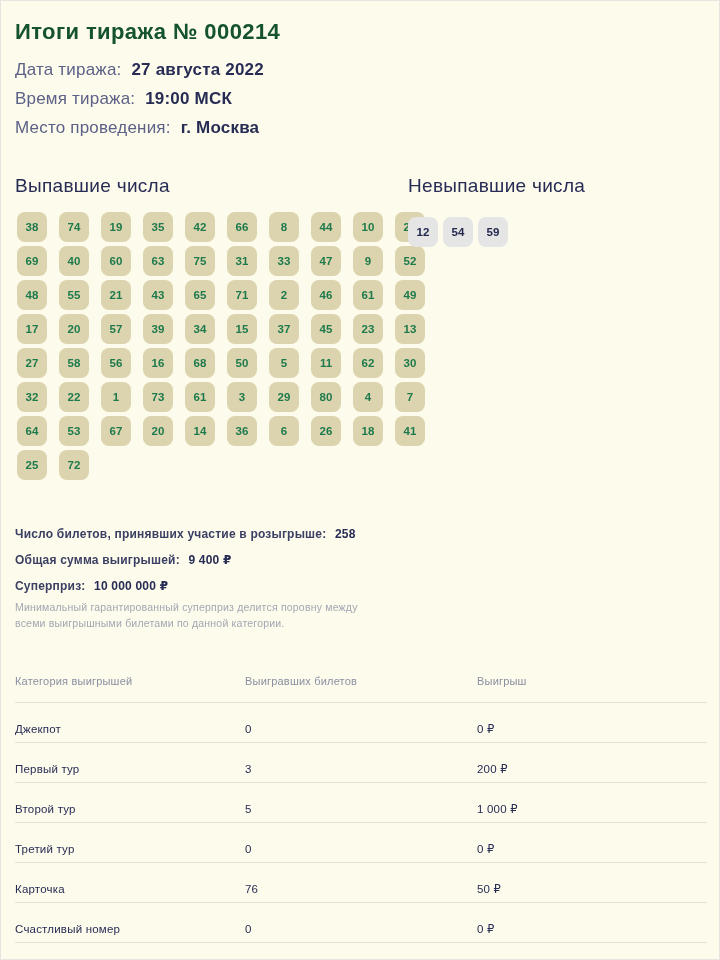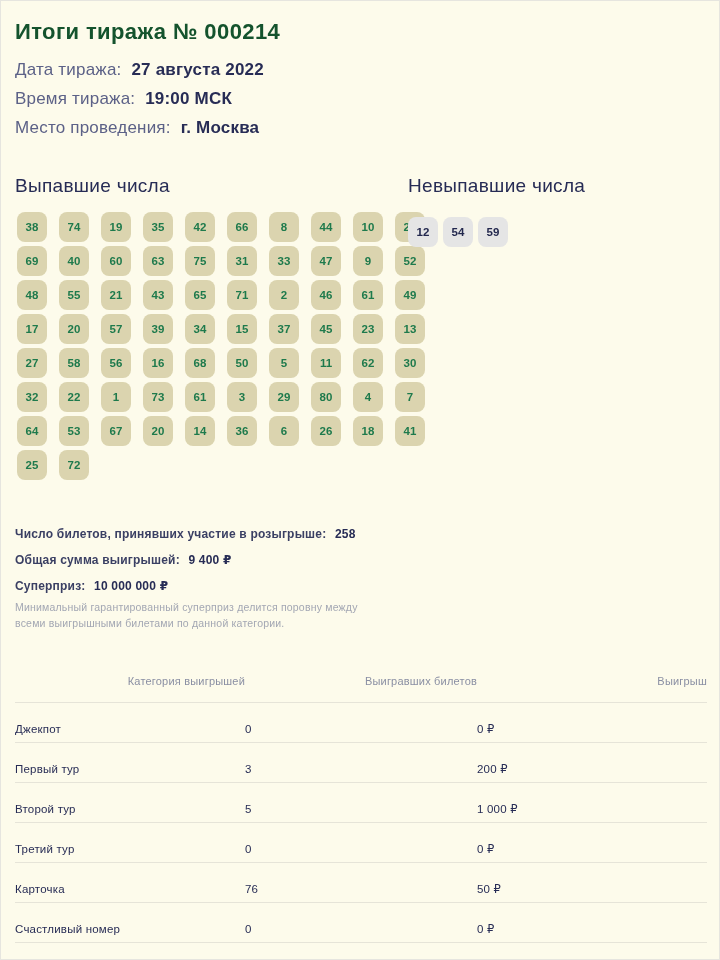--- a/index.html
+++ b/index.html
@@ -77,21 +77,21 @@
     margin-bottom: 30px;
   }
   .results-table { width: 692px; }
   .t-row {
     display: grid;
     grid-template-columns: 230px 232px 1fr;
     border-bottom: 1px solid #E6E4D8;
     align-items: center;
   }
   .t-head { padding: 0 0 15px 0; }
-  .t-head .t-cell { font-size: 11px; color: #8A8FA3; font-weight: 400; letter-spacing: 0.2px; text-align: right; }
+  .t-head .t-cell { font-size: 11px; color: #8A8FA3; font-weight: 400; letter-spacing: 0.2px; }
   .t-body { padding: 13px 0 0 0; height: 40px; }
   .t-body .t-cell { font-size: 11.5px; color: #272C55; letter-spacing: 0.2px; }
 </style>
 </head>
 <body>
 
 <div class="page">
 
   <h1 class="page-title">Итоги тиража № 000214</h1>
 

